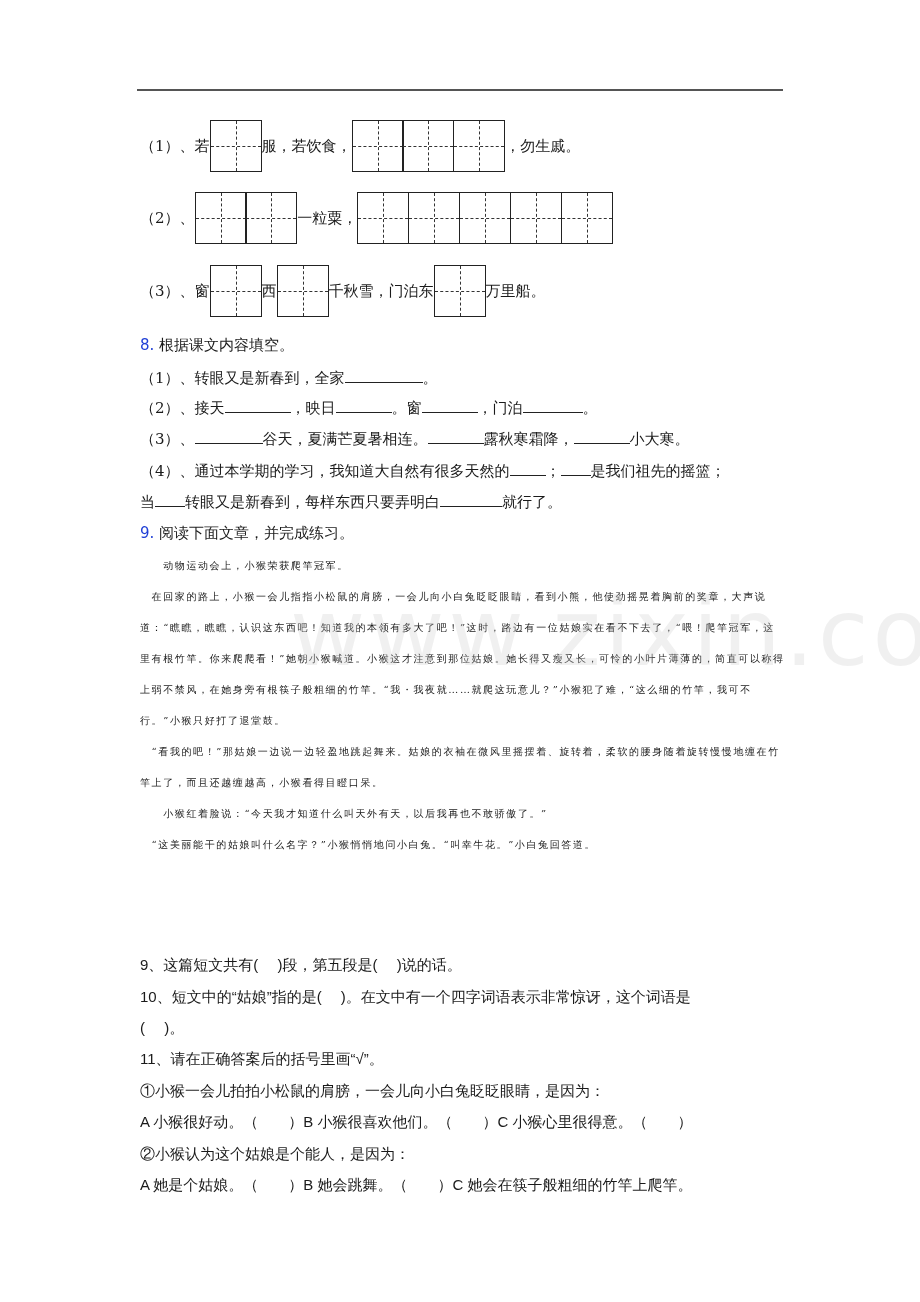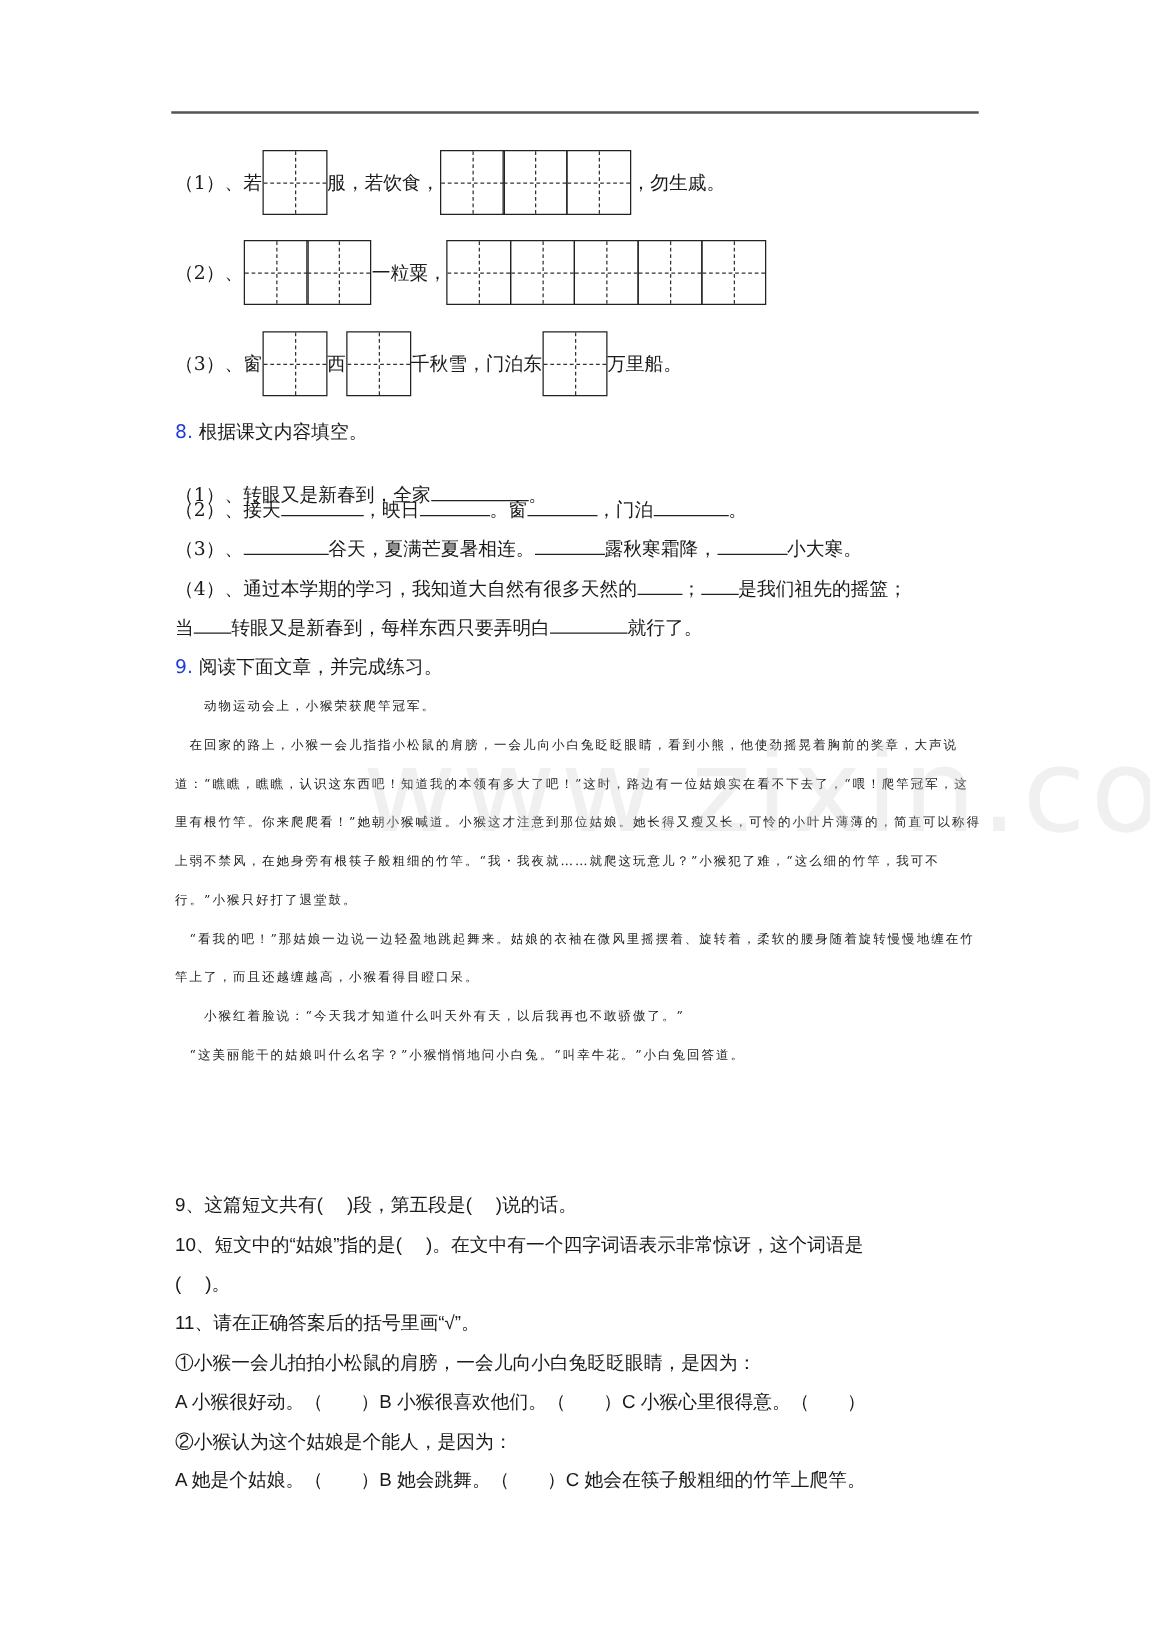--- a/index.html
+++ b/index.html
@@ -68,21 +68,21 @@
     <span class="grid-group">
       <span class="cell"></span>
     </span>
     <span>万里船。</span>
   </div>
 
 <div class="line" style="top:335px;">
   <span class="qnum">8.</span>
   <span>根据课文内容填空。</span>
 </div>
-<div class="line" style="top:386px;">
+<div class="line" style="top:368px;">
   <span>（1）、转眼又是新春到，全家</span><span class="blank" style="width:78px"></span><span>。</span>
 </div>
 <div class="line" style="top:398px;">
   <span>（2）、接天</span><span class="blank" style="width:66px"></span><span>，映日</span><span class="blank" style="width:56px"></span><span>。窗</span><span class="blank" style="width:56px"></span><span>，门泊</span><span class="blank" style="width:60px"></span><span>。</span>
 </div>
 <div class="line" style="top:429px;">
   <span>（3）、</span><span class="blank" style="width:68px"></span><span>谷天，夏满芒夏暑相连。</span><span class="blank" style="width:56px"></span><span>露秋寒霜降，</span><span class="blank" style="width:56px"></span><span>小大寒。</span>
 </div>
 <div class="line" style="top:461px;">
   <span>（4）、通过本学期的学习，我知道大自然有很多天然的</span><span class="blank" style="width:36px"></span><span>；</span><span class="blank" style="width:30px"></span><span>是我们祖先的摇篮；</span>

